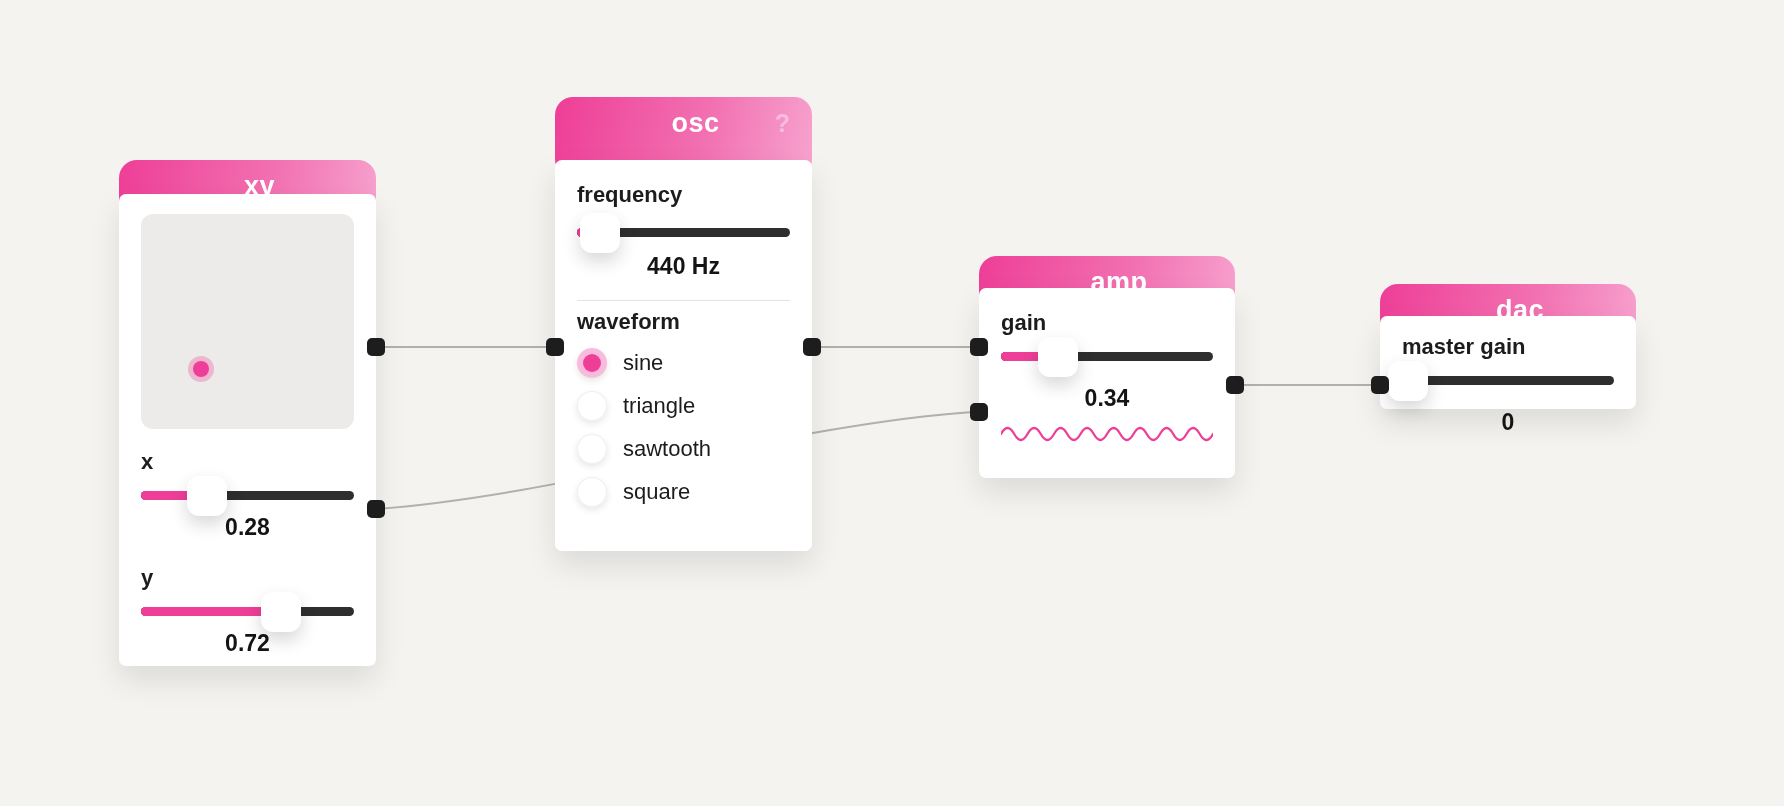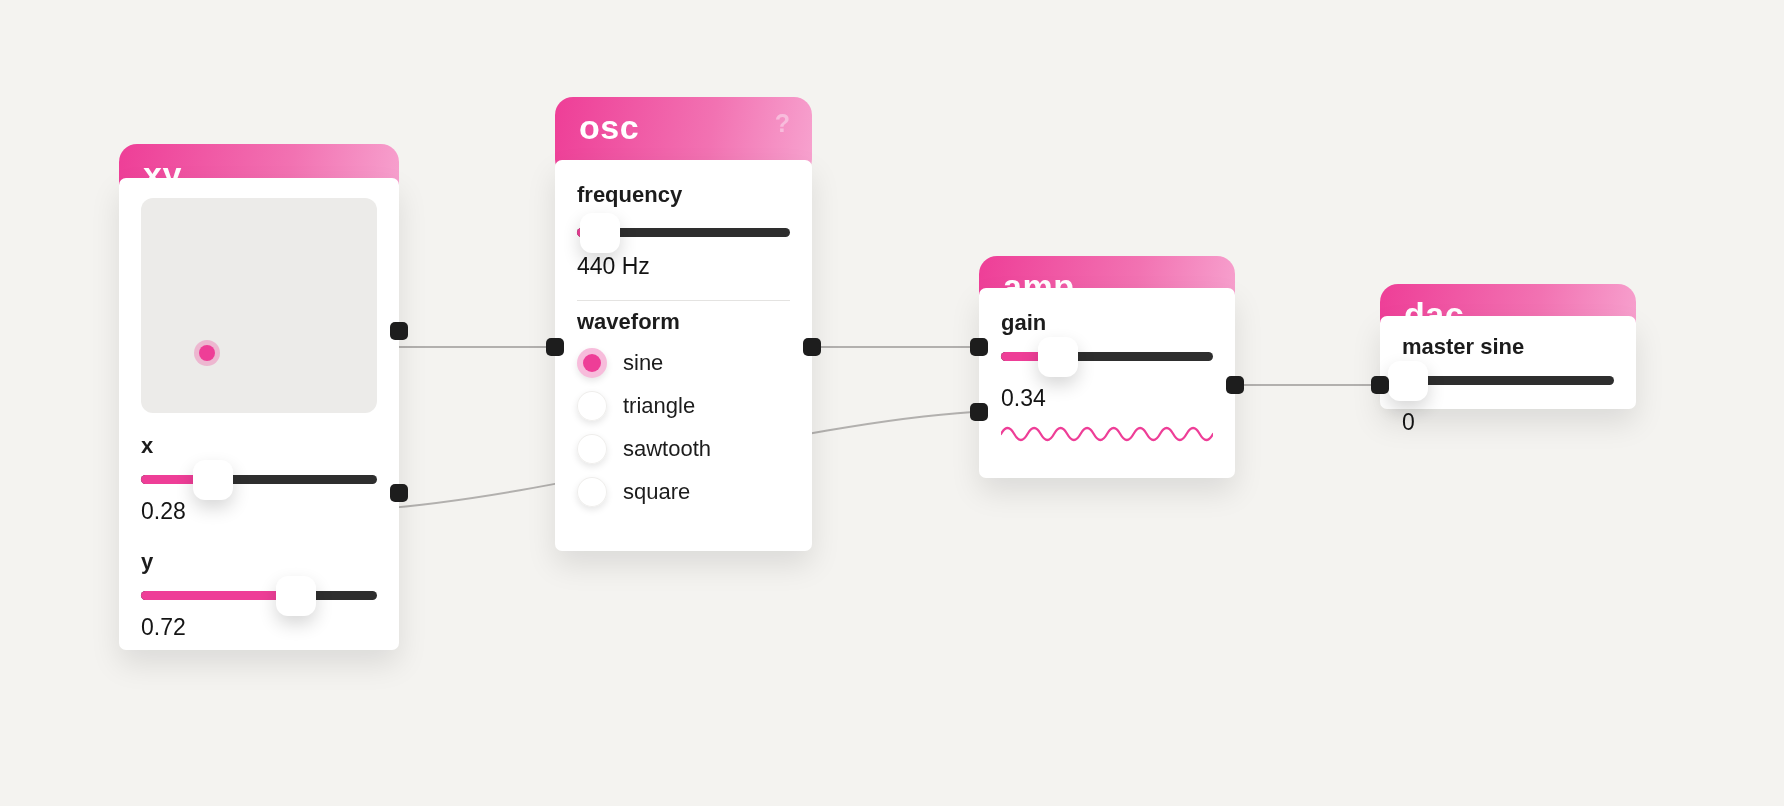--- a/index.html
+++ b/index.html
@@ -24,22 +24,22 @@
   }
   
   .node { position:absolute; z-index:1; }
   .node-header {
     position:absolute; left:0; right:0; top:0; height:80px;
     border-radius:18px;
     background:linear-gradient(100deg,#ee3e97 0%,#f272b2 60%,#f7a3cf 100%);
     z-index:1;
   }
   .node-title {
-    color:#ffffff; font-size:34px; font-weight:800;
-    padding:11px 0 0 24px; letter-spacing:0.5px;
+    color:#ffffff; font-size:27px; font-weight:800;
+    padding:11px 0 0 24px; letter-spacing:0.5px;text-align:center;
   }
   .help-icon {
     position:absolute; top:12px; right:22px;
     color:#f8bcdc; font-size:25px; font-weight:700;
     cursor:pointer;
   }
   .node-body {
     position:absolute; left:0; right:0; bottom:0;
     background:#ffffff; border-radius:7px;
     box-shadow:0 14px 30px rgba(0,0,0,0.10);
@@ -61,21 +61,21 @@
     width:var(--p,0%); background:#ee3e97; border-radius:5px;
   }
   .slider-thumb {
     position:absolute; left:var(--p,0%); top:50%;
     transform:translate(-35%,-50%);
     width:40px; height:40px; background:#ffffff;
     border-radius:12px;
     box-shadow:0 8px 18px rgba(0,0,0,0.16);
   }
   .ctl-value {
-    font-size:23px; font-weight:400; color:#141414; text-align:left;
+    font-size:23px; font-weight:700; color:#141414; text-align:center;
   }
   .divider { border:none; border-top:1px solid #e4e3e1; }
   
   .option-row { display:flex; align-items:center; gap:16px; cursor:pointer; }
   .radio {
     width:30px; height:30px; border-radius:50%;
     background:#ffffff; flex:0 0 auto;
     box-shadow:inset 0 0 0 1px #efeeec, 0 3px 7px rgba(0,0,0,0.10);
     position:relative;
   }
@@ -92,21 +92,21 @@
     background:#ecebe9; border-radius:12px; cursor:crosshair;
   }
   .xy-pad-dot {
     position:absolute; left:var(--dx,50%); top:var(--dy,50%);
     transform:translate(-50%,-50%);
     width:16px; height:16px; border-radius:50%; background:#ee3e97;
     box-shadow:0 0 0 5px rgba(238,62,151,0.30);
     cursor:grab;
   }
   
-  #node-xy  { left:119px;  top:144px; width:280px; height:506px; }
+  #node-xy  { left:119px;  top:160px; width:257px; height:506px; }
   #node-xy  .node-body { top:34px; padding:20px 22px; }
   #node-osc { left:555px;  top:97px;  width:257px; height:454px; }
   #node-osc .node-body { top:63px; padding:22px 22px 20px; }
   #node-amp { left:979px;  top:256px; width:256px; height:222px; }
   #node-amp .node-body { top:32px; padding:22px 22px; }
   #node-dac { left:1380px; top:284px; width:256px; height:125px; }
   #node-dac .node-body { top:32px; padding:18px 22px; } .mt12 {margin-top:24px;} .mt13 {margin-top:13px;}
   .mt14 {margin-top:14px;} .mt16 {margin-top:16px;} .mt20 {margin-top:20px;}
   .mt22 {margin-top:8px;}
   .wave-display { display:block; width:100%; height:28px; margin-top:8px; }
@@ -203,21 +203,21 @@
     <div class="port" style="left:-9px; top:82px;"></div>
     <div class="port" style="left:-9px; top:147px;"></div>
     <div class="port" style="right:-9px; top:120px;"></div>
   </div>
 
   <div class="node" id="node-dac">
     <div class="node-header">
       <div class="node-title">dac</div>
     </div>
     <div class="node-body">
-      <div class="ctl-label">master sine</div>
+      <div class="ctl-label">master gain</div>
       <div class="slider mt16" style="--p:0%">
         <div class="slider-fill"></div>
         <div class="slider-thumb"></div>
       </div>
       <div class="ctl-value mt12">0</div>
     </div>
     <div class="port" style="left:-9px; top:92px;"></div>
   </div>
 
 </div>

